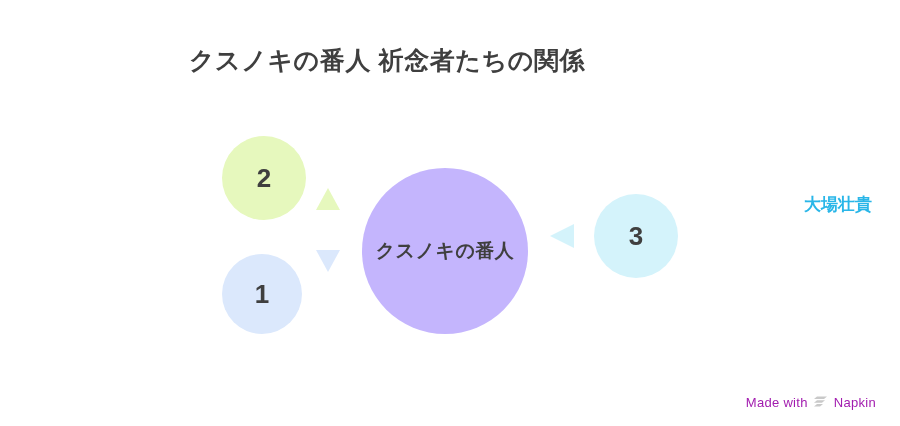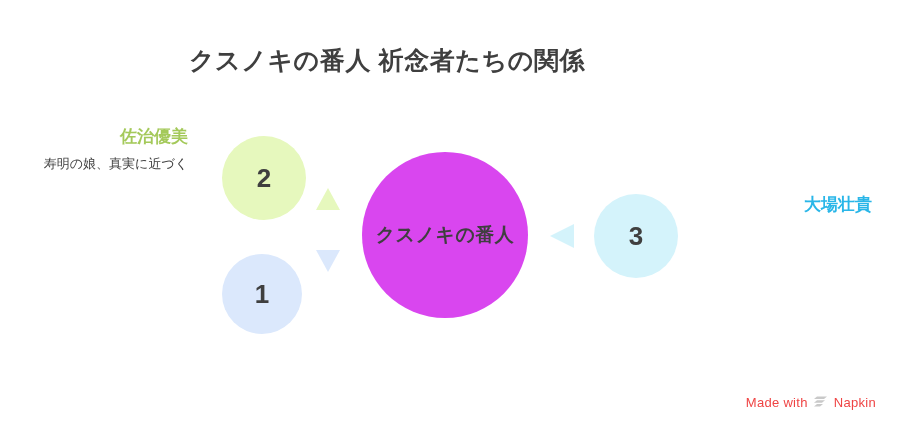--- a/index.html
+++ b/index.html
@@ -49,24 +49,24 @@
   }
   .node-num {
     font-size: 26px;
     font-weight: bold;
     color: #3f3f3f;
     line-height: 1;
   }
 
   .node-center {
     left: 362px;
-    top: 152px;
+    top: 168px;
     width: 166px;
     height: 166px;
-    background: #d946ef;
+    background: #c4b5fd;
   }
   .node-center .center-label {
     font-size: 19px;
     font-weight: bold;
     color: #3f3f3f;
     white-space: nowrap;
     letter-spacing: 0.5px;
   }
 
   .node-2 {
@@ -160,21 +160,21 @@
   .label-ooba .label-name { color: #29b6e8; }
 
   
   .watermark {
     position: absolute;
     right: 24px;
     bottom: 16px;
     display: flex;
     align-items: center;
     gap: 6px;
-    color: #ef4444;
+    color: #a21caf;
     font-size: 13px;
     letter-spacing: 0.3px;
   }
   .watermark svg { display: block; }
 </style>
 </head>
 <body>
 
 <div class="title">クスノキの番人 祈念者たちの関係</div>
 
@@ -193,24 +193,20 @@
   </div>
 
   <div class="node node-3">
     <span class="node-num">3</span>
   </div>
 
   <div class="arrow arrow-up"></div>
   <div class="arrow arrow-down"></div>
   <div class="arrow arrow-left"></div>
 
-  <div class="label-block label-yumi">
-    <div class="label-name">佐治優美</div>
-    <div class="label-desc">寿明の娘、真実に近づく</div>
-  </div>
 
 
   <div class="label-block label-ooba">
     <div class="label-name">大場壮貴</div>
   </div>
 
 </div>
 
 <div class="watermark">
   <span>Made with</span>

